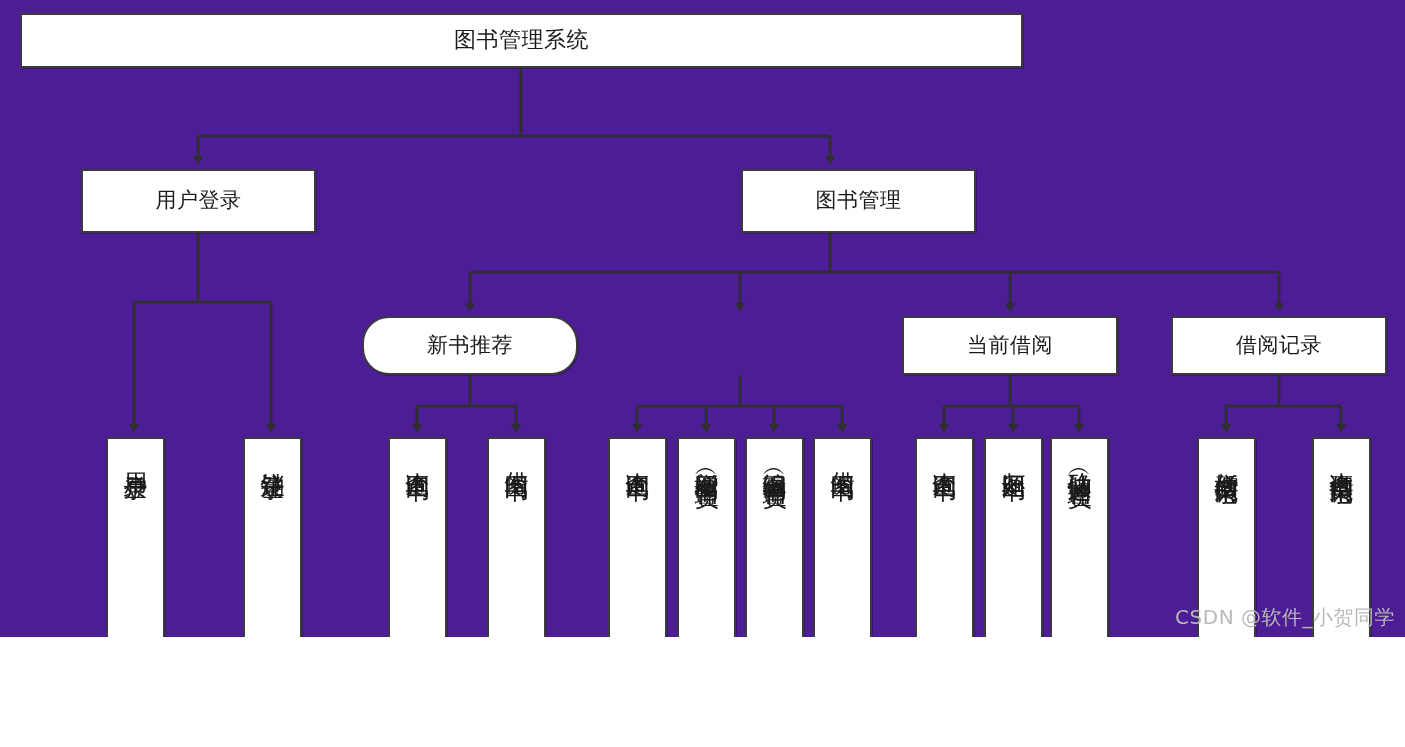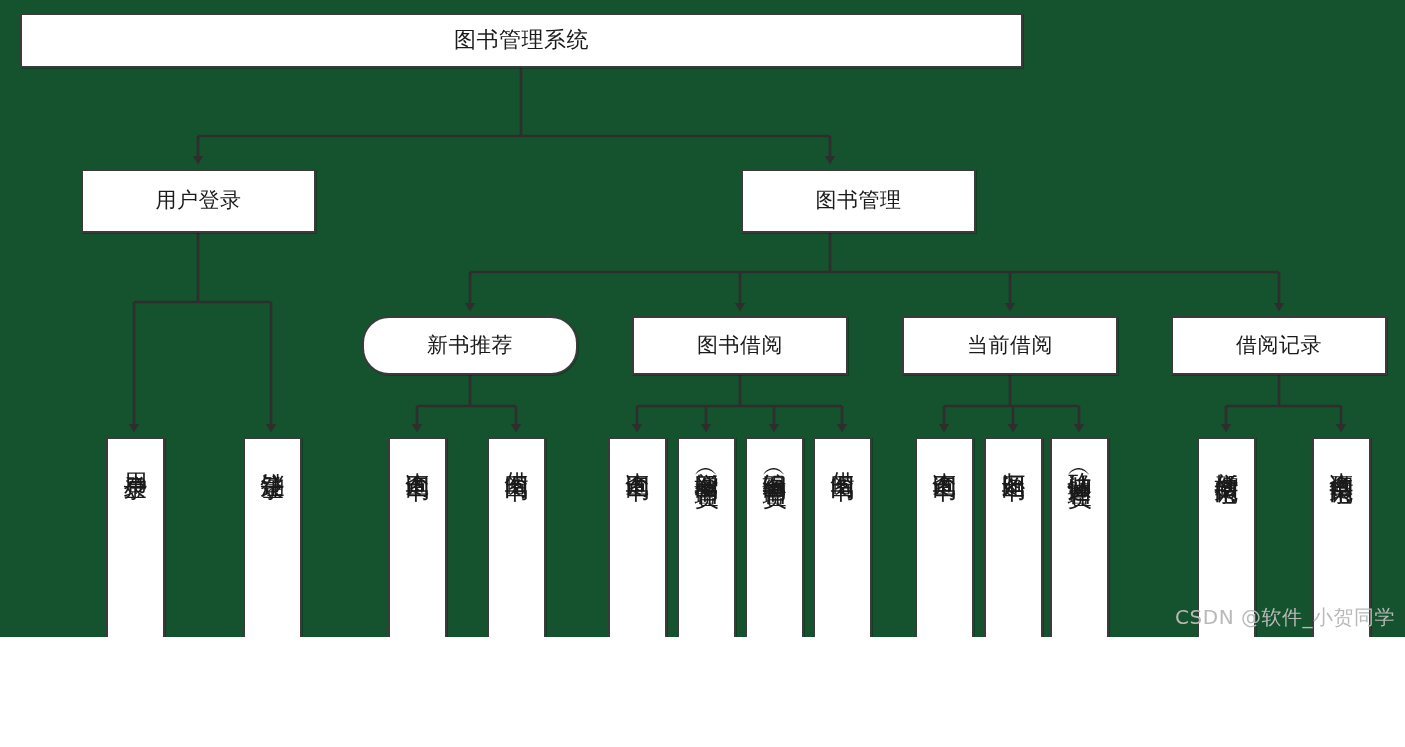--- a/index.html
+++ b/index.html
@@ -8,21 +8,21 @@
     padding: 0;
     background: #ffffff;
   }
   body {
     font-family: "DejaVu Sans", "Liberation Sans", sans-serif;
   }
   #canvas {
     position: relative;
     width: 1405px;
     height: 637px;
-    background: #14532d;
+    background: #4c1d95;
     overflow: hidden;
   }
   svg.edges {
     position: absolute;
     left: 0;
     top: 0;
     width: 1405px;
     height: 747px;
     pointer-events: none;
   }
@@ -133,23 +133,20 @@
   <div class="node horiz" style="left: 81px; top: 169px; width: 235px; height: 64px;">
     <span class="label">用户登录</span>
   </div>
   <div class="node horiz" style="left: 741px; top: 169px; width: 235px; height: 64px;">
     <span class="label">图书管理</span>
   </div>
 
   <div class="node horiz" style="left: 362px; top: 316px; width: 216px; height: 59px; border-radius: 27px;">
     <span class="label">新书推荐</span>
   </div>
-  <div class="node horiz" style="left: 632px; top: 316px; width: 216px; height: 59px;">
-    <span class="label">图书借阅</span>
-  </div>
   <div class="node horiz" style="left: 902px; top: 316px; width: 216px; height: 59px;">
     <span class="label">当前借阅</span>
   </div>
   <div class="node horiz" style="left: 1171px; top: 316px; width: 216px; height: 59px;">
     <span class="label">借阅记录</span>
   </div>
 
   <div class="node vert" style="left: 106px; top: 437px; width: 59px; height: 298px;">
     <span class="label">用户登录</span>
   </div>

